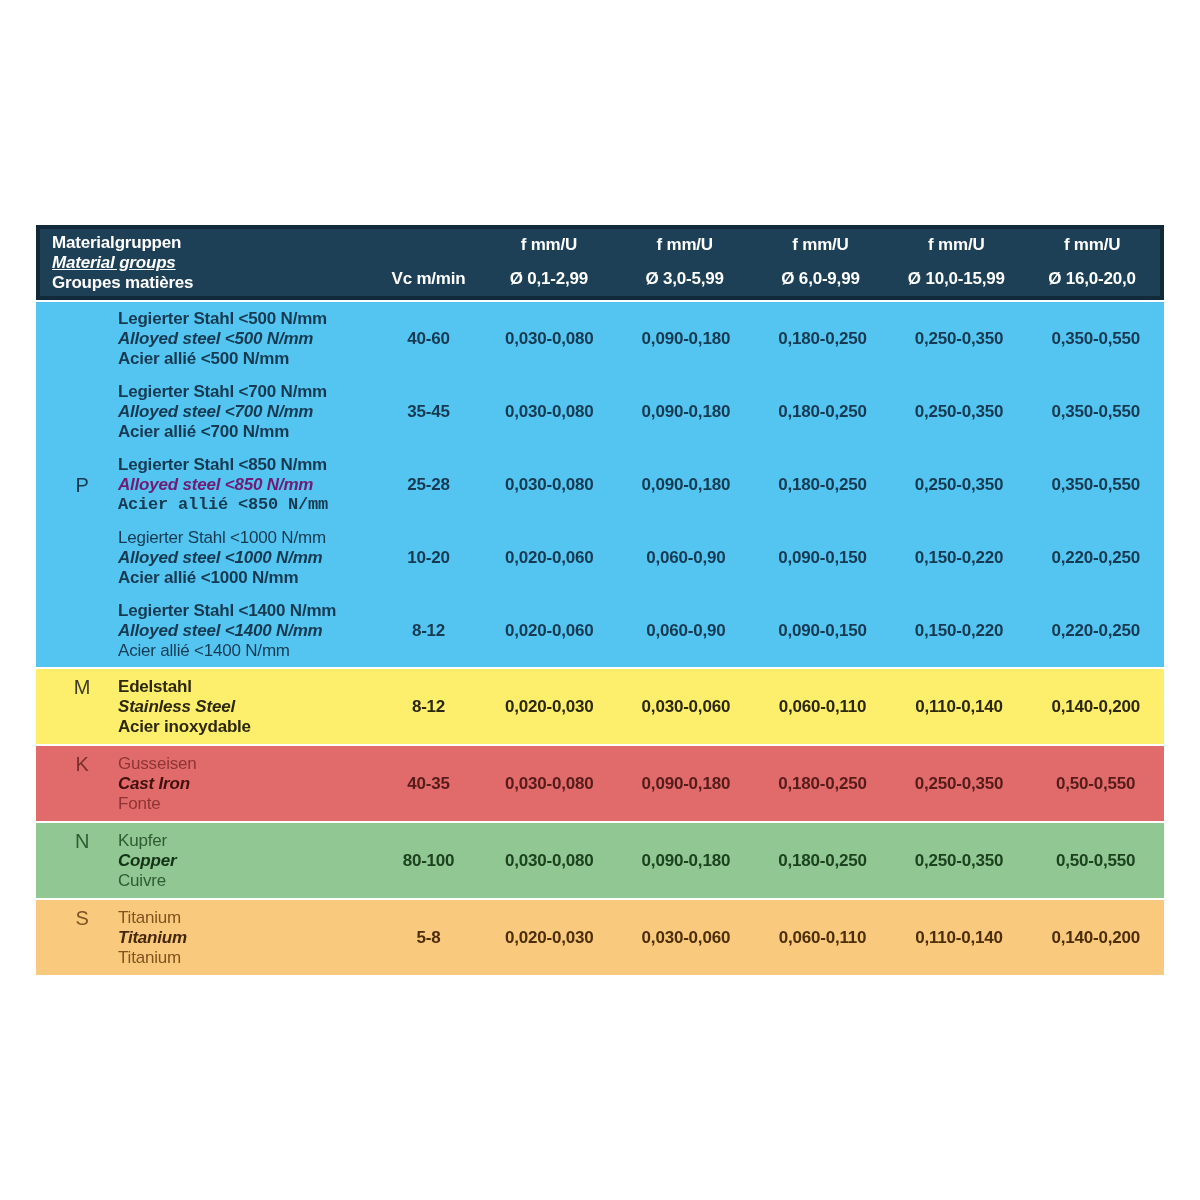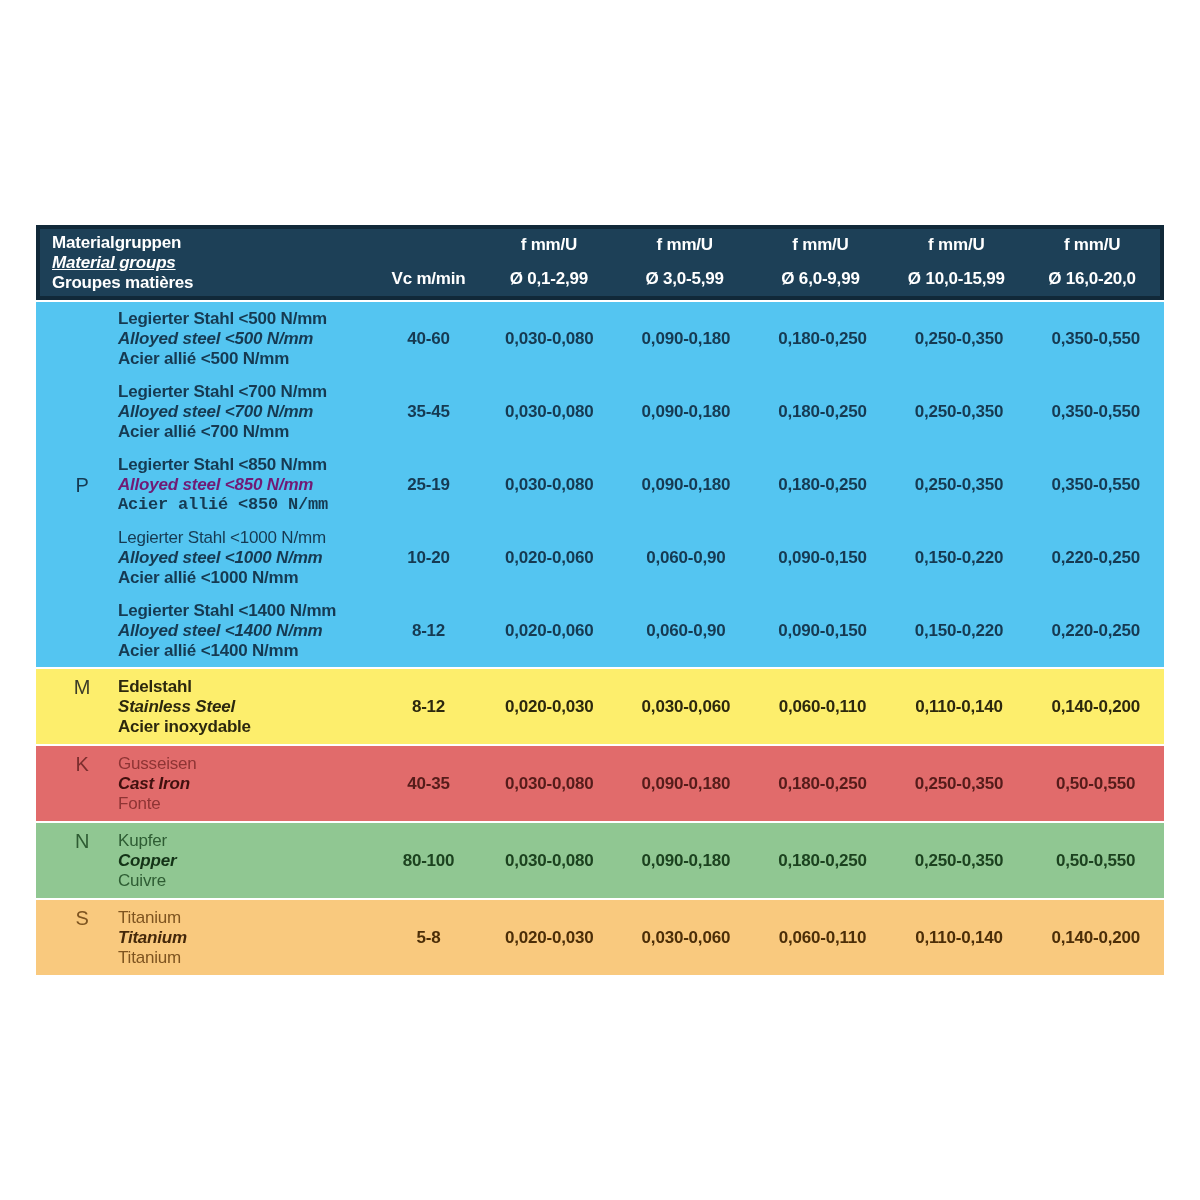--- a/index.html
+++ b/index.html
@@ -100,21 +100,21 @@
               <div class="cell feed" style="color: rgb(22, 58, 82);">0,180-0,250</div>
               <div class="cell feed" style="color: rgb(22, 58, 82);">0,250-0,350</div>
               <div class="cell feed" style="color: rgb(22, 58, 82);">0,350-0,550</div>
             </div>
             <div class="row">
               <div class="mat">
                 <div class="n1" style="color: rgb(22, 58, 82); font-weight: bold;">Legierter Stahl &lt;850 N/mm</div>
                 <div class="n2" style="color: #701a75;">Alloyed steel &lt;850 N/mm</div>
                 <div class="n3" style="color: rgb(22, 58, 82); font-weight: bold; font-family: Liberation Mono, monospace;">Acier allié &lt;850 N/mm</div>
               </div>
-              <div class="cell vc" style="color: rgb(22, 58, 82);">25-19</div>
+              <div class="cell vc" style="color: rgb(22, 58, 82);">25-28</div>
               <div class="cell feed" style="color: rgb(22, 58, 82);">0,030-0,080</div>
               <div class="cell feed" style="color: rgb(22, 58, 82);">0,090-0,180</div>
               <div class="cell feed" style="color: rgb(22, 58, 82);">0,180-0,250</div>
               <div class="cell feed" style="color: rgb(22, 58, 82);">0,250-0,350</div>
               <div class="cell feed" style="color: rgb(22, 58, 82);">0,350-0,550</div>
             </div>
             <div class="row">
               <div class="mat">
                 <div class="n1" style="color: rgb(22, 58, 82); font-weight: normal;">Legierter Stahl &lt;1000 N/mm</div>
                 <div class="n2" style="color: rgb(22, 58, 82);">Alloyed steel &lt;1000 N/mm</div>
@@ -124,21 +124,21 @@
               <div class="cell feed" style="color: rgb(22, 58, 82);">0,020-0,060</div>
               <div class="cell feed" style="color: rgb(22, 58, 82);">0,060-0,90</div>
               <div class="cell feed" style="color: rgb(22, 58, 82);">0,090-0,150</div>
               <div class="cell feed" style="color: rgb(22, 58, 82);">0,150-0,220</div>
               <div class="cell feed" style="color: rgb(22, 58, 82);">0,220-0,250</div>
             </div>
             <div class="row">
               <div class="mat">
                 <div class="n1" style="color: rgb(22, 58, 82); font-weight: bold;">Legierter Stahl &lt;1400 N/mm</div>
                 <div class="n2" style="color: rgb(22, 58, 82);">Alloyed steel &lt;1400 N/mm</div>
-                <div class="n3" style="color: rgb(22, 58, 82); font-weight: bold;">Acier allié &lt;1400 N/mm</div>
+                <div class="n3" style="color: rgb(22, 58, 82); font-weight: normal;">Acier allié &lt;1400 N/mm</div>
               </div>
               <div class="cell vc" style="color: rgb(22, 58, 82);">8-12</div>
               <div class="cell feed" style="color: rgb(22, 58, 82);">0,020-0,060</div>
               <div class="cell feed" style="color: rgb(22, 58, 82);">0,060-0,90</div>
               <div class="cell feed" style="color: rgb(22, 58, 82);">0,090-0,150</div>
               <div class="cell feed" style="color: rgb(22, 58, 82);">0,150-0,220</div>
               <div class="cell feed" style="color: rgb(22, 58, 82);">0,220-0,250</div>
             </div>
           </div>
         </div>

